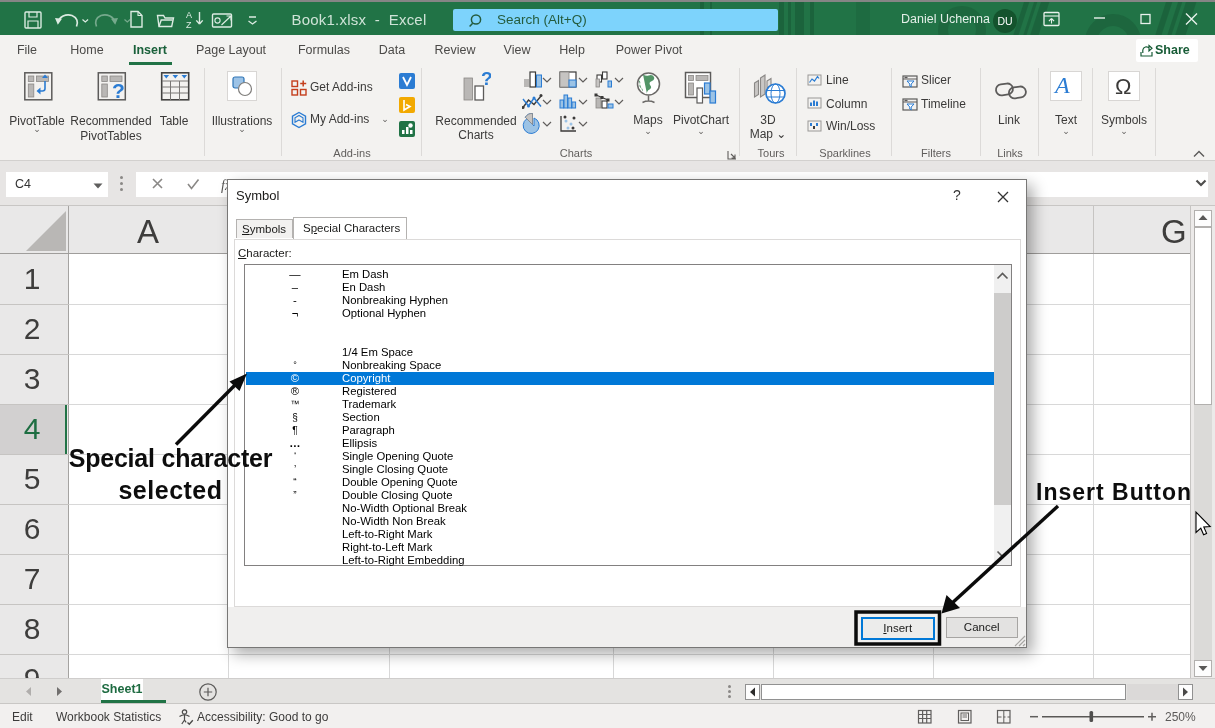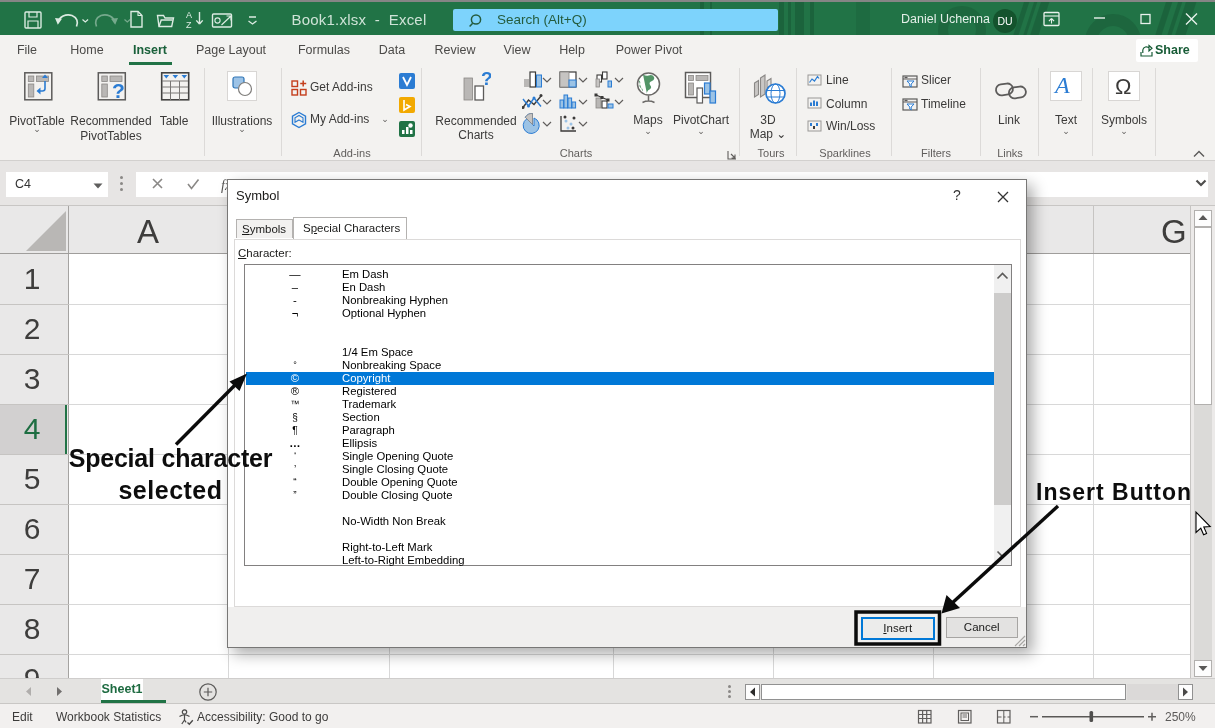--- a/index.html
+++ b/index.html
@@ -613,23 +613,31 @@
         <span class="n">Single Closing Quote</span>
       </div>
     <div class="lrow" style="top:211px;">
         <span class="g" style="font-size:10px;">“</span>
         <span class="n">Double Opening Quote</span>
       </div>
     <div class="lrow" style="top:224px;">
         <span class="g" style="font-size:10px;">”</span>
         <span class="n">Double Closing Quote</span>
       </div>
+    <div class="lrow" style="top:237px;">
+        <span class="g"></span>
+        <span class="n">No-Width Optional Break</span>
+      </div>
     <div class="lrow" style="top:250px;">
         <span class="g"></span>
         <span class="n">No-Width Non Break</span>
+      </div>
+    <div class="lrow" style="top:263px;">
+        <span class="g"></span>
+        <span class="n">Left-to-Right Mark</span>
       </div>
     <div class="lrow" style="top:276px;">
         <span class="g"></span>
         <span class="n">Right-to-Left Mark</span>
       </div>
     <div class="lrow" style="top:289px;">
         <span class="g"></span>
         <span class="n">Left-to-Right Embedding</span>
       </div>
     <div id="lsb">

